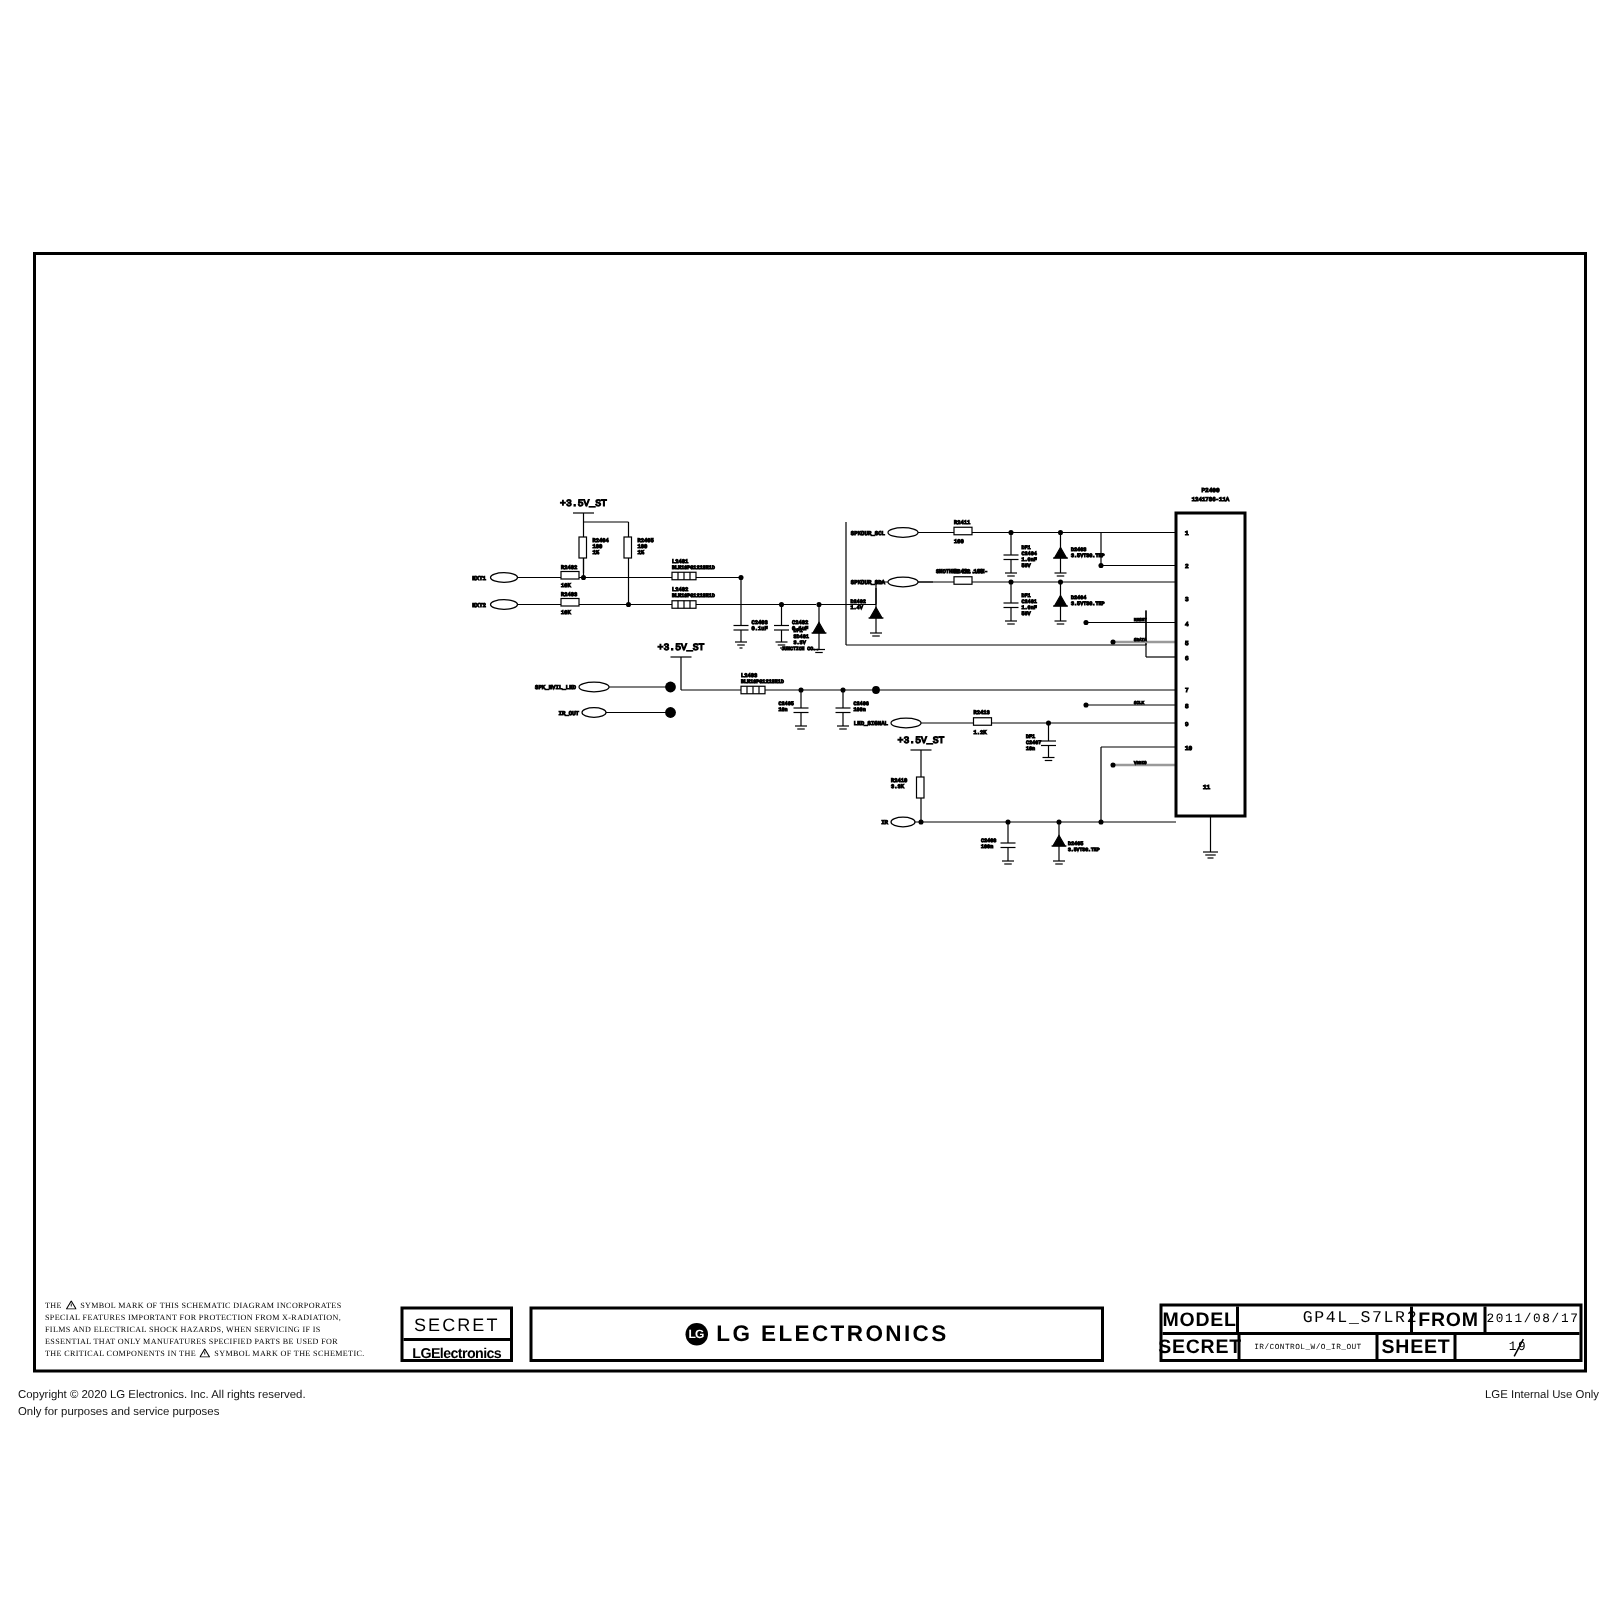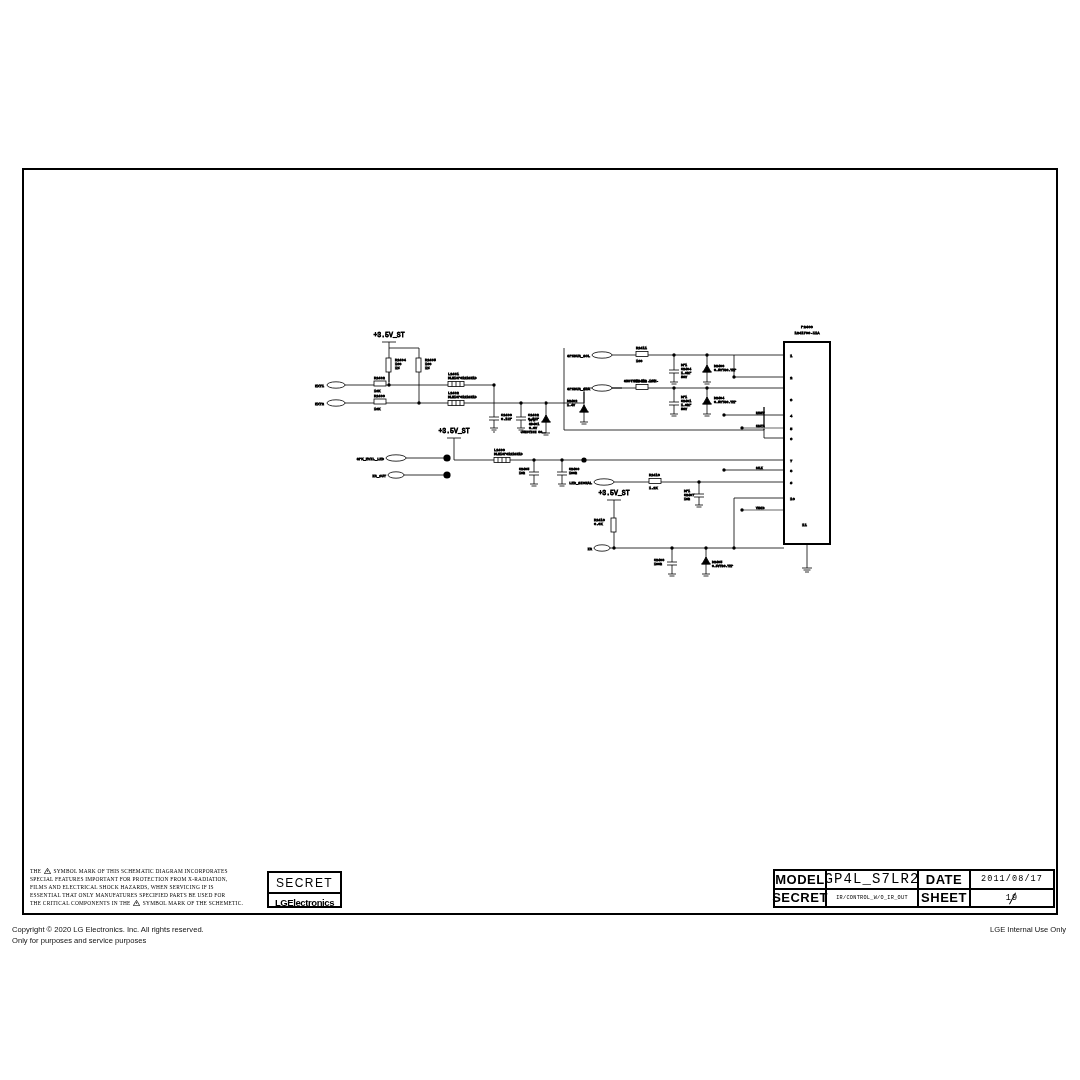--- a/index.html
+++ b/index.html
@@ -55,22 +55,22 @@
   #title-block{position:absolute;right:5px;bottom:5px;width:282px;height:39px;
        border:2px solid #000;box-sizing:border-box;background:#fff;
        display:flex;flex-direction:column;}
   #title-block .tb-row{flex:1;display:flex;border-bottom:2px solid #000;}
   #title-block .tb-row:last-child{border-bottom:none;}
   #title-block .tb-cell{display:flex;align-items:center;
        border-right:2px solid #000;box-sizing:border-box;}
   #title-block .tb-cell:last-child{border-right:none;}
   .tb-key{width:52px;justify-content:center;font-size:13px;
        font-weight:bold;letter-spacing:.5px;font-family:"Liberation Sans",sans-serif;}
-  .tb-model{width:92px;justify-content:center;
-       font-family:"Liberation Mono",monospace;font-size:14px;letter-spacing:1.1px;}
+  .tb-model{width:69px;justify-content:center;
+       font-family:"Liberation Mono",monospace;font-size:11px;letter-spacing:1.1px;margin-left:47px;}
   .tb-block{width:92px;justify-content:center;
        font-family:"Liberation Mono",monospace;font-size:5.2px;letter-spacing:.3px;}
   .tb-date{flex:1;justify-content:center;
        font-family:"Liberation Mono",monospace;font-size:8.5px;letter-spacing:1.1px;}
   .tb-sheet{flex:1;justify-content:center;position:relative;
        font-family:"Liberation Mono",monospace;font-size:8.5px;letter-spacing:1.1px;}
   .tb-sheet .slash{position:absolute;left:50%;top:2px;width:1px;height:13px;
        background:#000;transform:rotate(28deg);transform-origin:center;}
 
   
@@ -421,26 +421,30 @@
         </span>
         <span>SYMBOL MARK OF THE SCHEMETIC.</span>
       </span>
     </div>
 
     <div id="secret-box">
       <div class="sb-top">SECRET</div>
       <div class="sb-bot">LGElectronics</div>
     </div>
 
+    <div id="lg-bar">
+      <span id="lg-mark">LG</span>
+      <span id="lg-name">LG ELECTRONICS</span>
+    </div>
 
     <div id="title-block">
       <div class="tb-row">
         <div class="tb-cell tb-key">MODEL</div>
         <div class="tb-cell tb-model">GP4L_S7LR2</div>
-        <div class="tb-cell tb-key">DATE</div>
+        <div class="tb-cell tb-key">FROM</div>
         <div class="tb-cell tb-date">2011/08/17</div>
       </div>
       <div class="tb-row">
         <div class="tb-cell tb-key">SECRET</div>
         <div class="tb-cell tb-block">IR/CONTROL_W/O_IR_OUT</div>
         <div class="tb-cell tb-key">SHEET</div>
         <div class="tb-cell tb-sheet">
           <span>19</span>
           <span class="slash"></span>
         </div>

